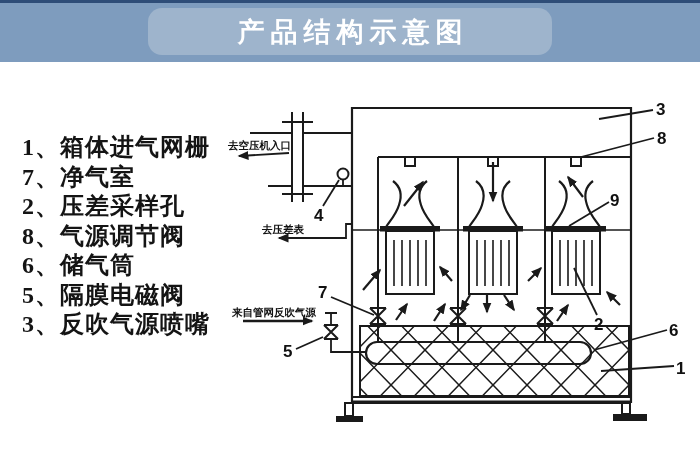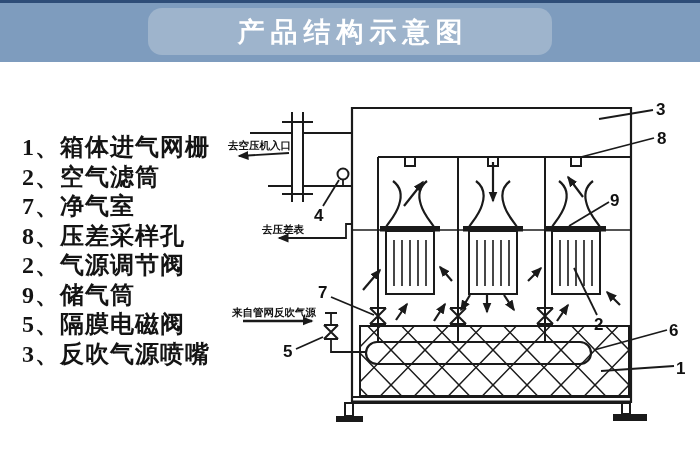--- a/index.html
+++ b/index.html
@@ -41,25 +41,24 @@
 <div class="page">
 
   <div class="banner">
     <div class="banner-pill">
       <span class="banner-title">产品结构示意图</span>
     </div>
   </div>
 
   <div class="legend">
     <div class="legend-item">1、箱体进气网栅</div>
-    <div class="legend-item">2、空气滤筒</div>
     <div class="legend-item">7、净气室</div>
-    <div class="legend-item">8、压差采样孔</div>
-    <div class="legend-item">2、气源调节阀</div>
-    <div class="legend-item">9、储气筒</div>
+    <div class="legend-item">2、压差采样孔</div>
+    <div class="legend-item">8、气源调节阀</div>
+    <div class="legend-item">6、储气筒</div>
     <div class="legend-item">5、隔膜电磁阀</div>
     <div class="legend-item">3、反吹气源喷嘴</div>
   </div>
 
   <svg class="diagram" width="700" height="453" viewBox="0 0 700 453">
     <defs>
       <marker id="ah" markerWidth="12" markerHeight="10" refX="9.5" refY="4.5" orient="auto" markerUnits="userSpaceOnUse">
         <path d="M0,0 L11,4.5 L0,9 Z" fill="#1a1a1a"></path>
       </marker>
       <pattern id="mesh" width="34" height="35" patternUnits="userSpaceOnUse">

